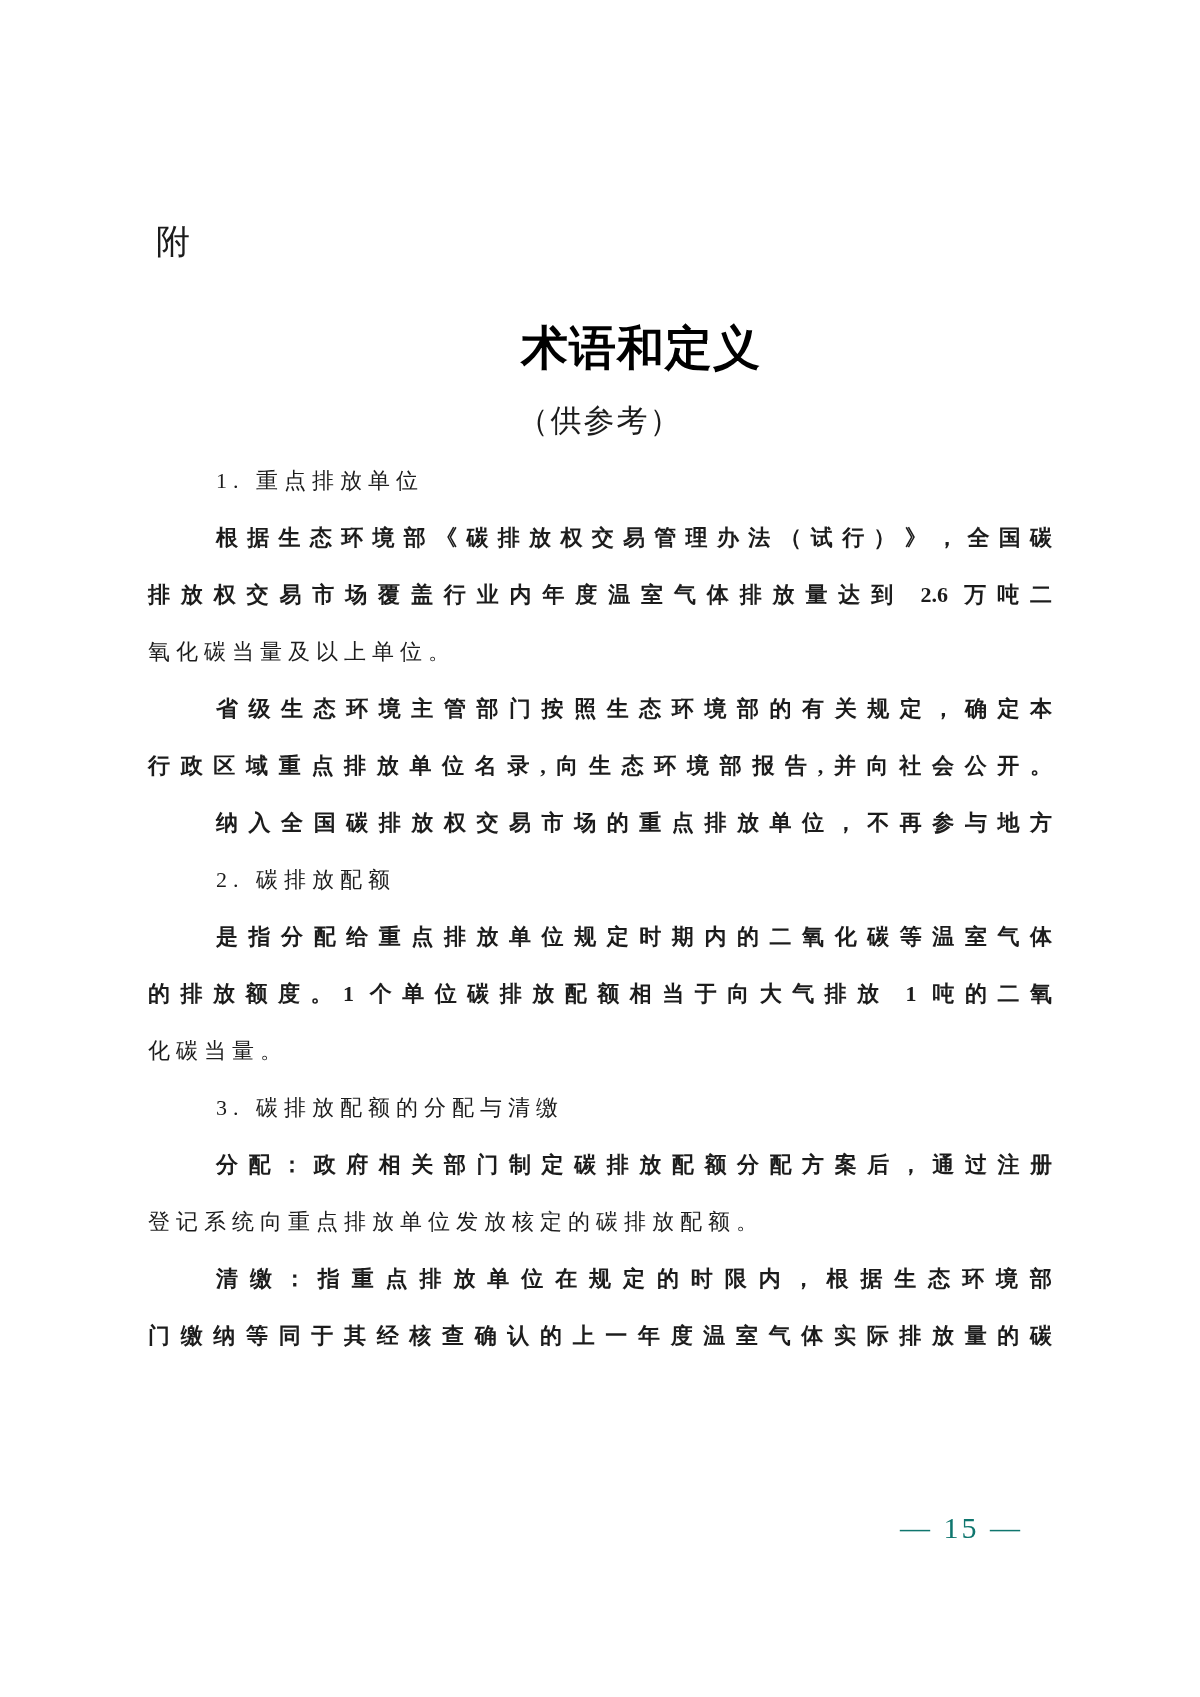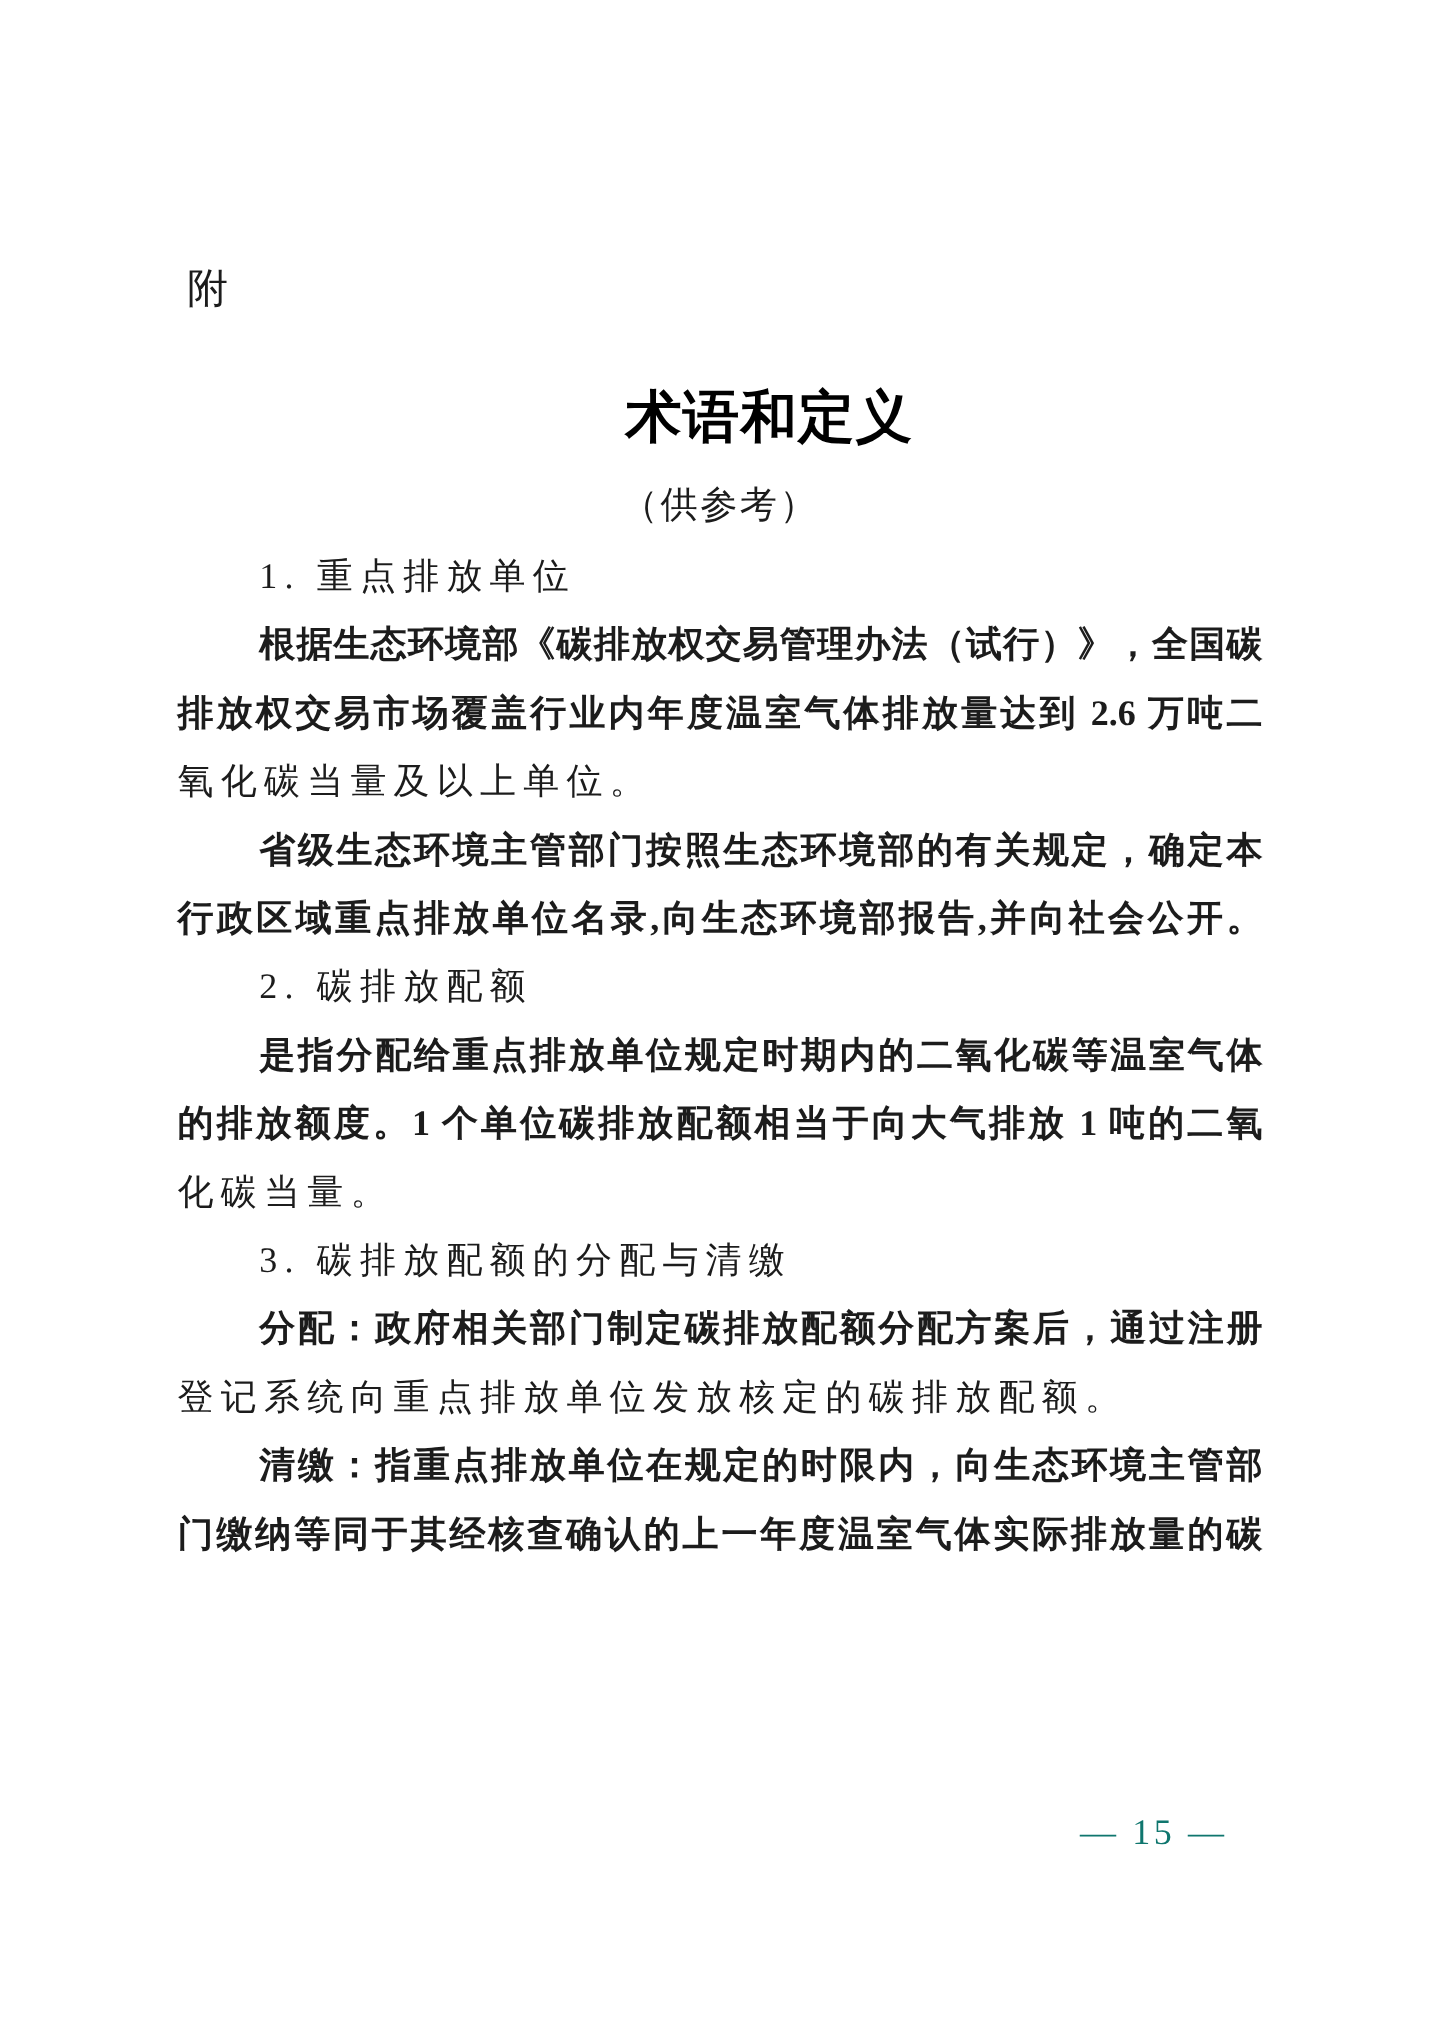--- a/index.html
+++ b/index.html
@@ -48,21 +48,21 @@
   }
   .body-text {
     position: absolute;
     left: 148px;
     top: 452px;
     width: 904px;
   }
   .ln {
     height: 57px;
     line-height: 57px;
-    font-size: 30px;
+    font-size: 22px;
     letter-spacing: 6px;
     white-space: nowrap;
     text-align: left;
   }
   .ln.just {
     letter-spacing: 0;
     white-space: normal;
     text-align: justify;
     text-align-last: justify;
     font-weight: bold;
@@ -91,26 +91,27 @@
 
   <div class="doc-subtitle">（供参考）</div>
 
   <div class="body-text">
     <div class="ln indent">1. 重点排放单位</div>
     <div class="ln indent just">根据生态环境部《碳排放权交易管理办法（试行）》，全国碳</div>
     <div class="ln just">排放权交易市场覆盖行业内年度温室气体排放量达到 2.6 万吨二</div>
     <div class="ln">氧化碳当量及以上单位。</div>
     <div class="ln indent just">省级生态环境主管部门按照生态环境部的有关规定，确定本</div>
     <div class="ln just">行政区域重点排放单位名录,向生态环境部报告,并向社会公开。</div>
+    <div class="ln indent just">纳入全国碳排放权交易市场的重点排放单位，不再参与地方</div>
     <div class="ln indent">2. 碳排放配额</div>
     <div class="ln indent just">是指分配给重点排放单位规定时期内的二氧化碳等温室气体</div>
     <div class="ln just">的排放额度。1 个单位碳排放配额相当于向大气排放 1 吨的二氧</div>
     <div class="ln">化碳当量。</div>
     <div class="ln indent">3. 碳排放配额的分配与清缴</div>
     <div class="ln indent just">分配：政府相关部门制定碳排放配额分配方案后，通过注册</div>
     <div class="ln">登记系统向重点排放单位发放核定的碳排放配额。</div>
-    <div class="ln indent just">清缴：指重点排放单位在规定的时限内，向生态环境主管部</div>
+    <div class="ln indent just">清缴：指重点排放单位在规定的时限内，根据生态环境部</div>
     <div class="ln just">门缴纳等同于其经核查确认的上一年度温室气体实际排放量的碳</div>
   </div>
 
   <div class="page-footer">— 15 —</div>
 
 </div>
 
 </body></html>

